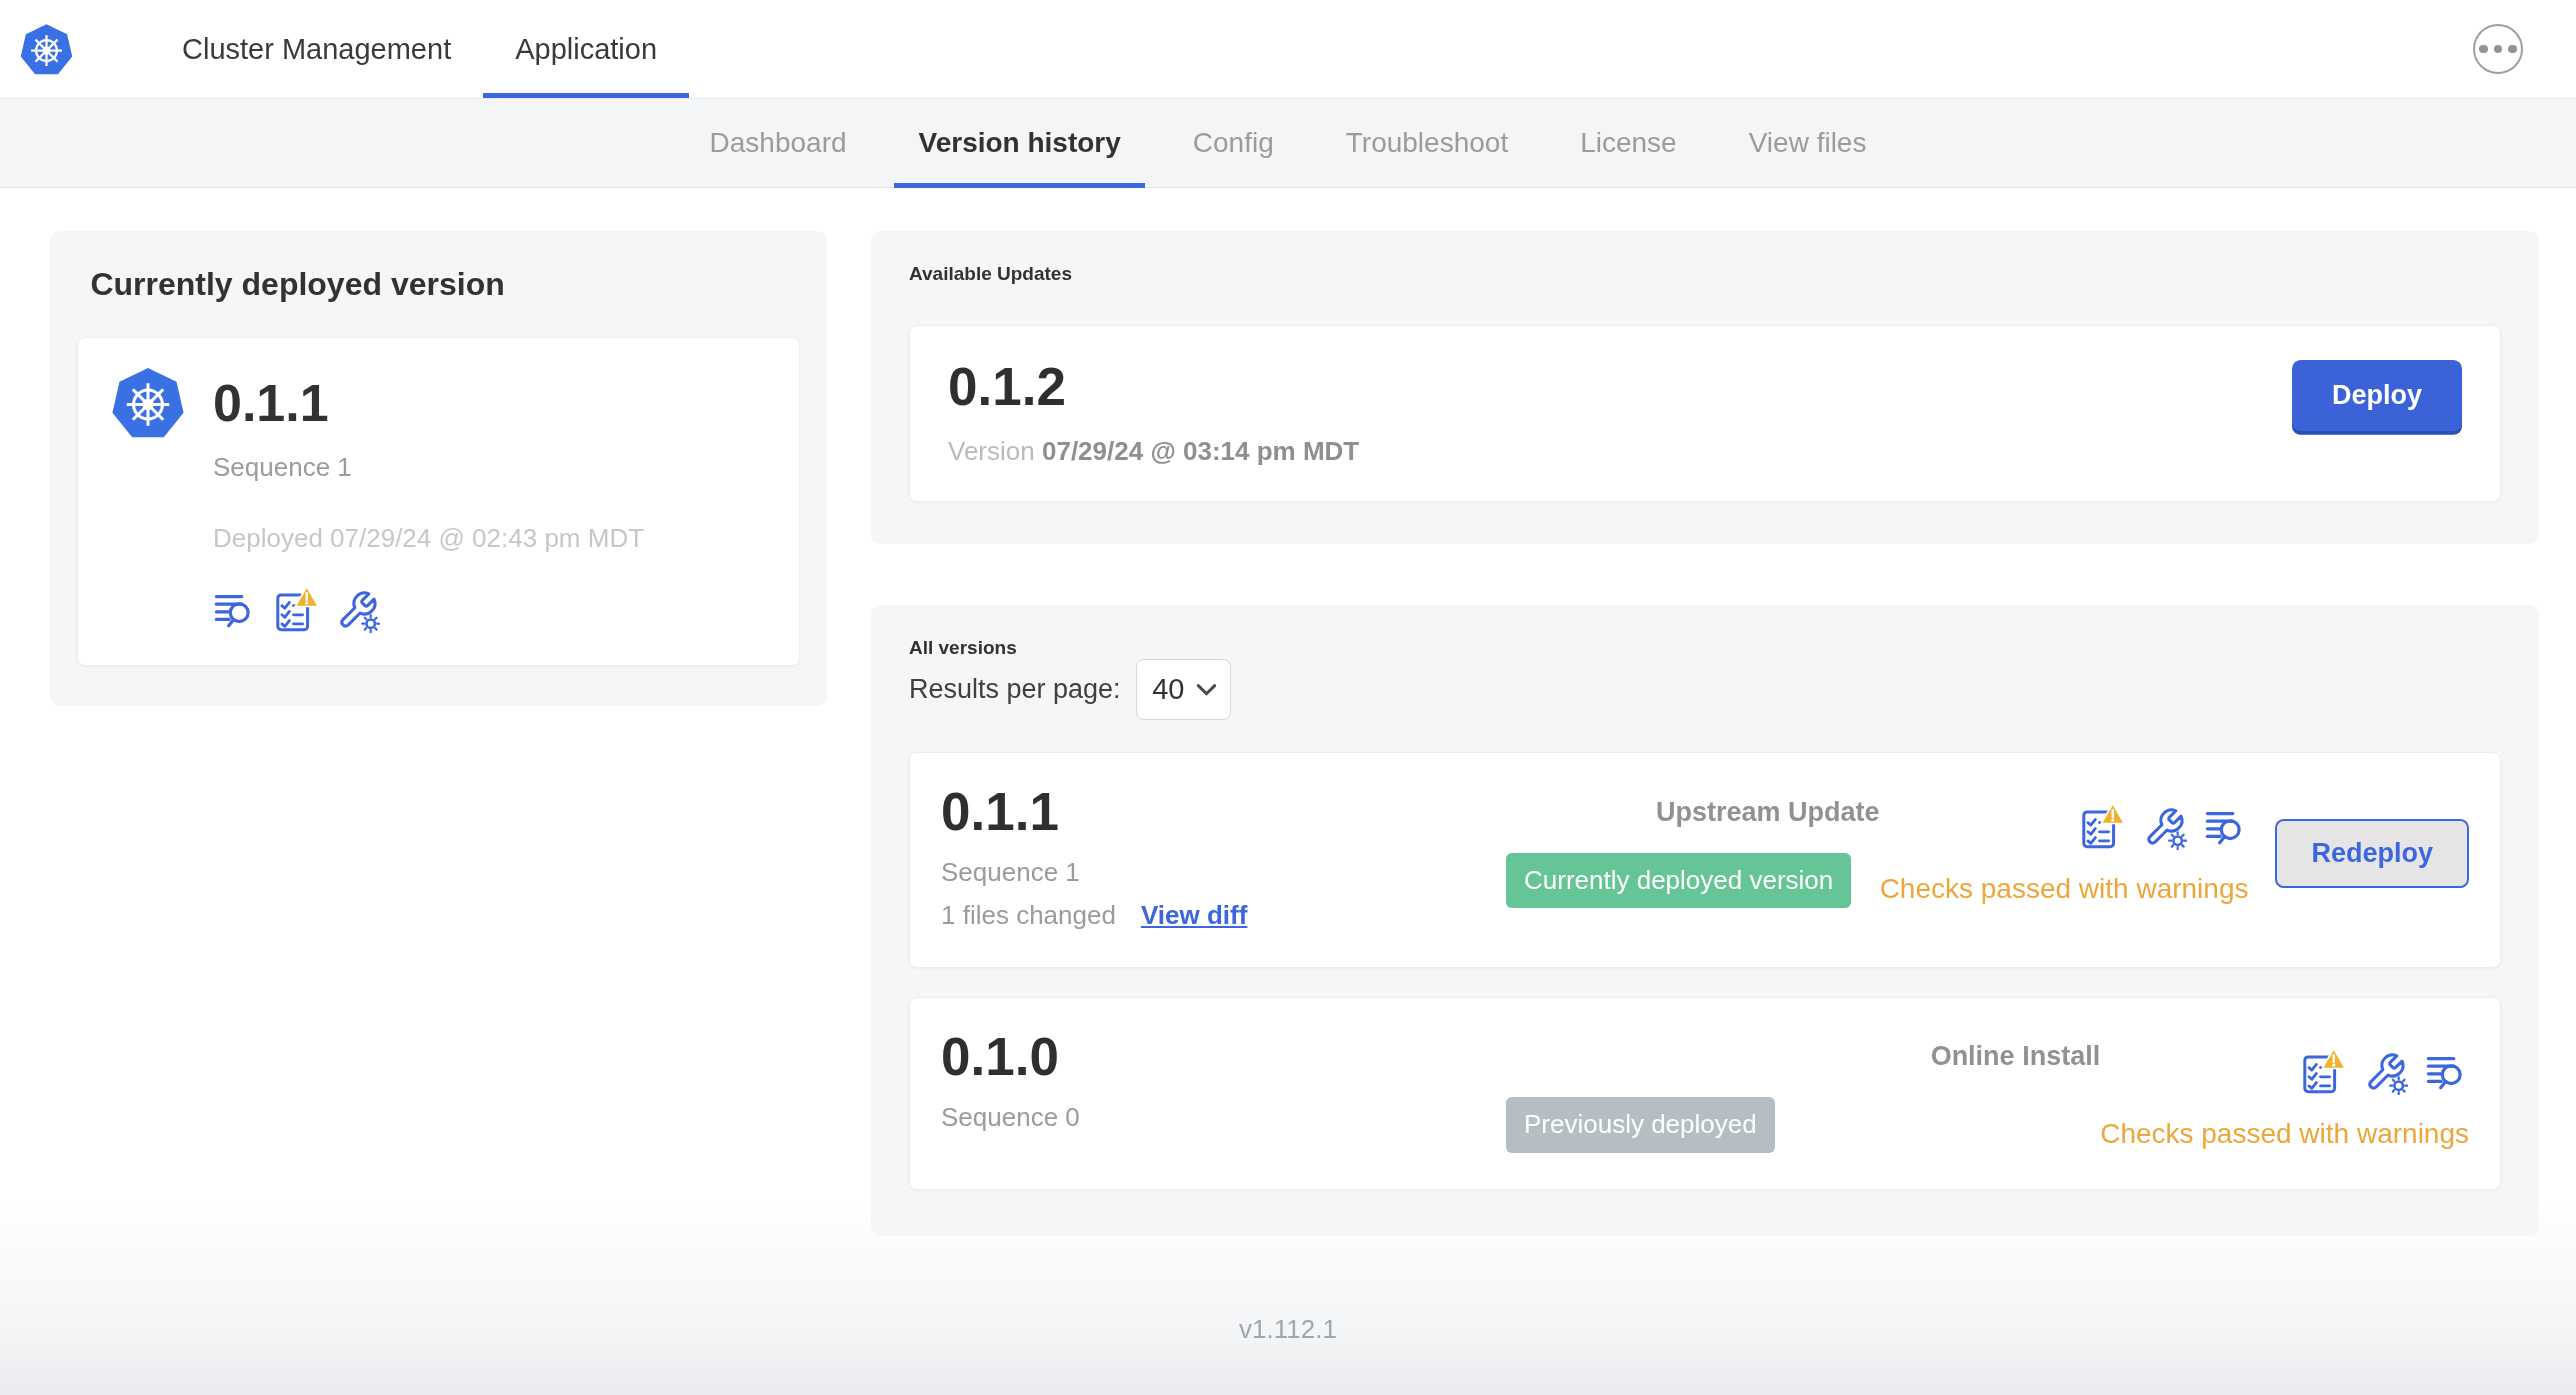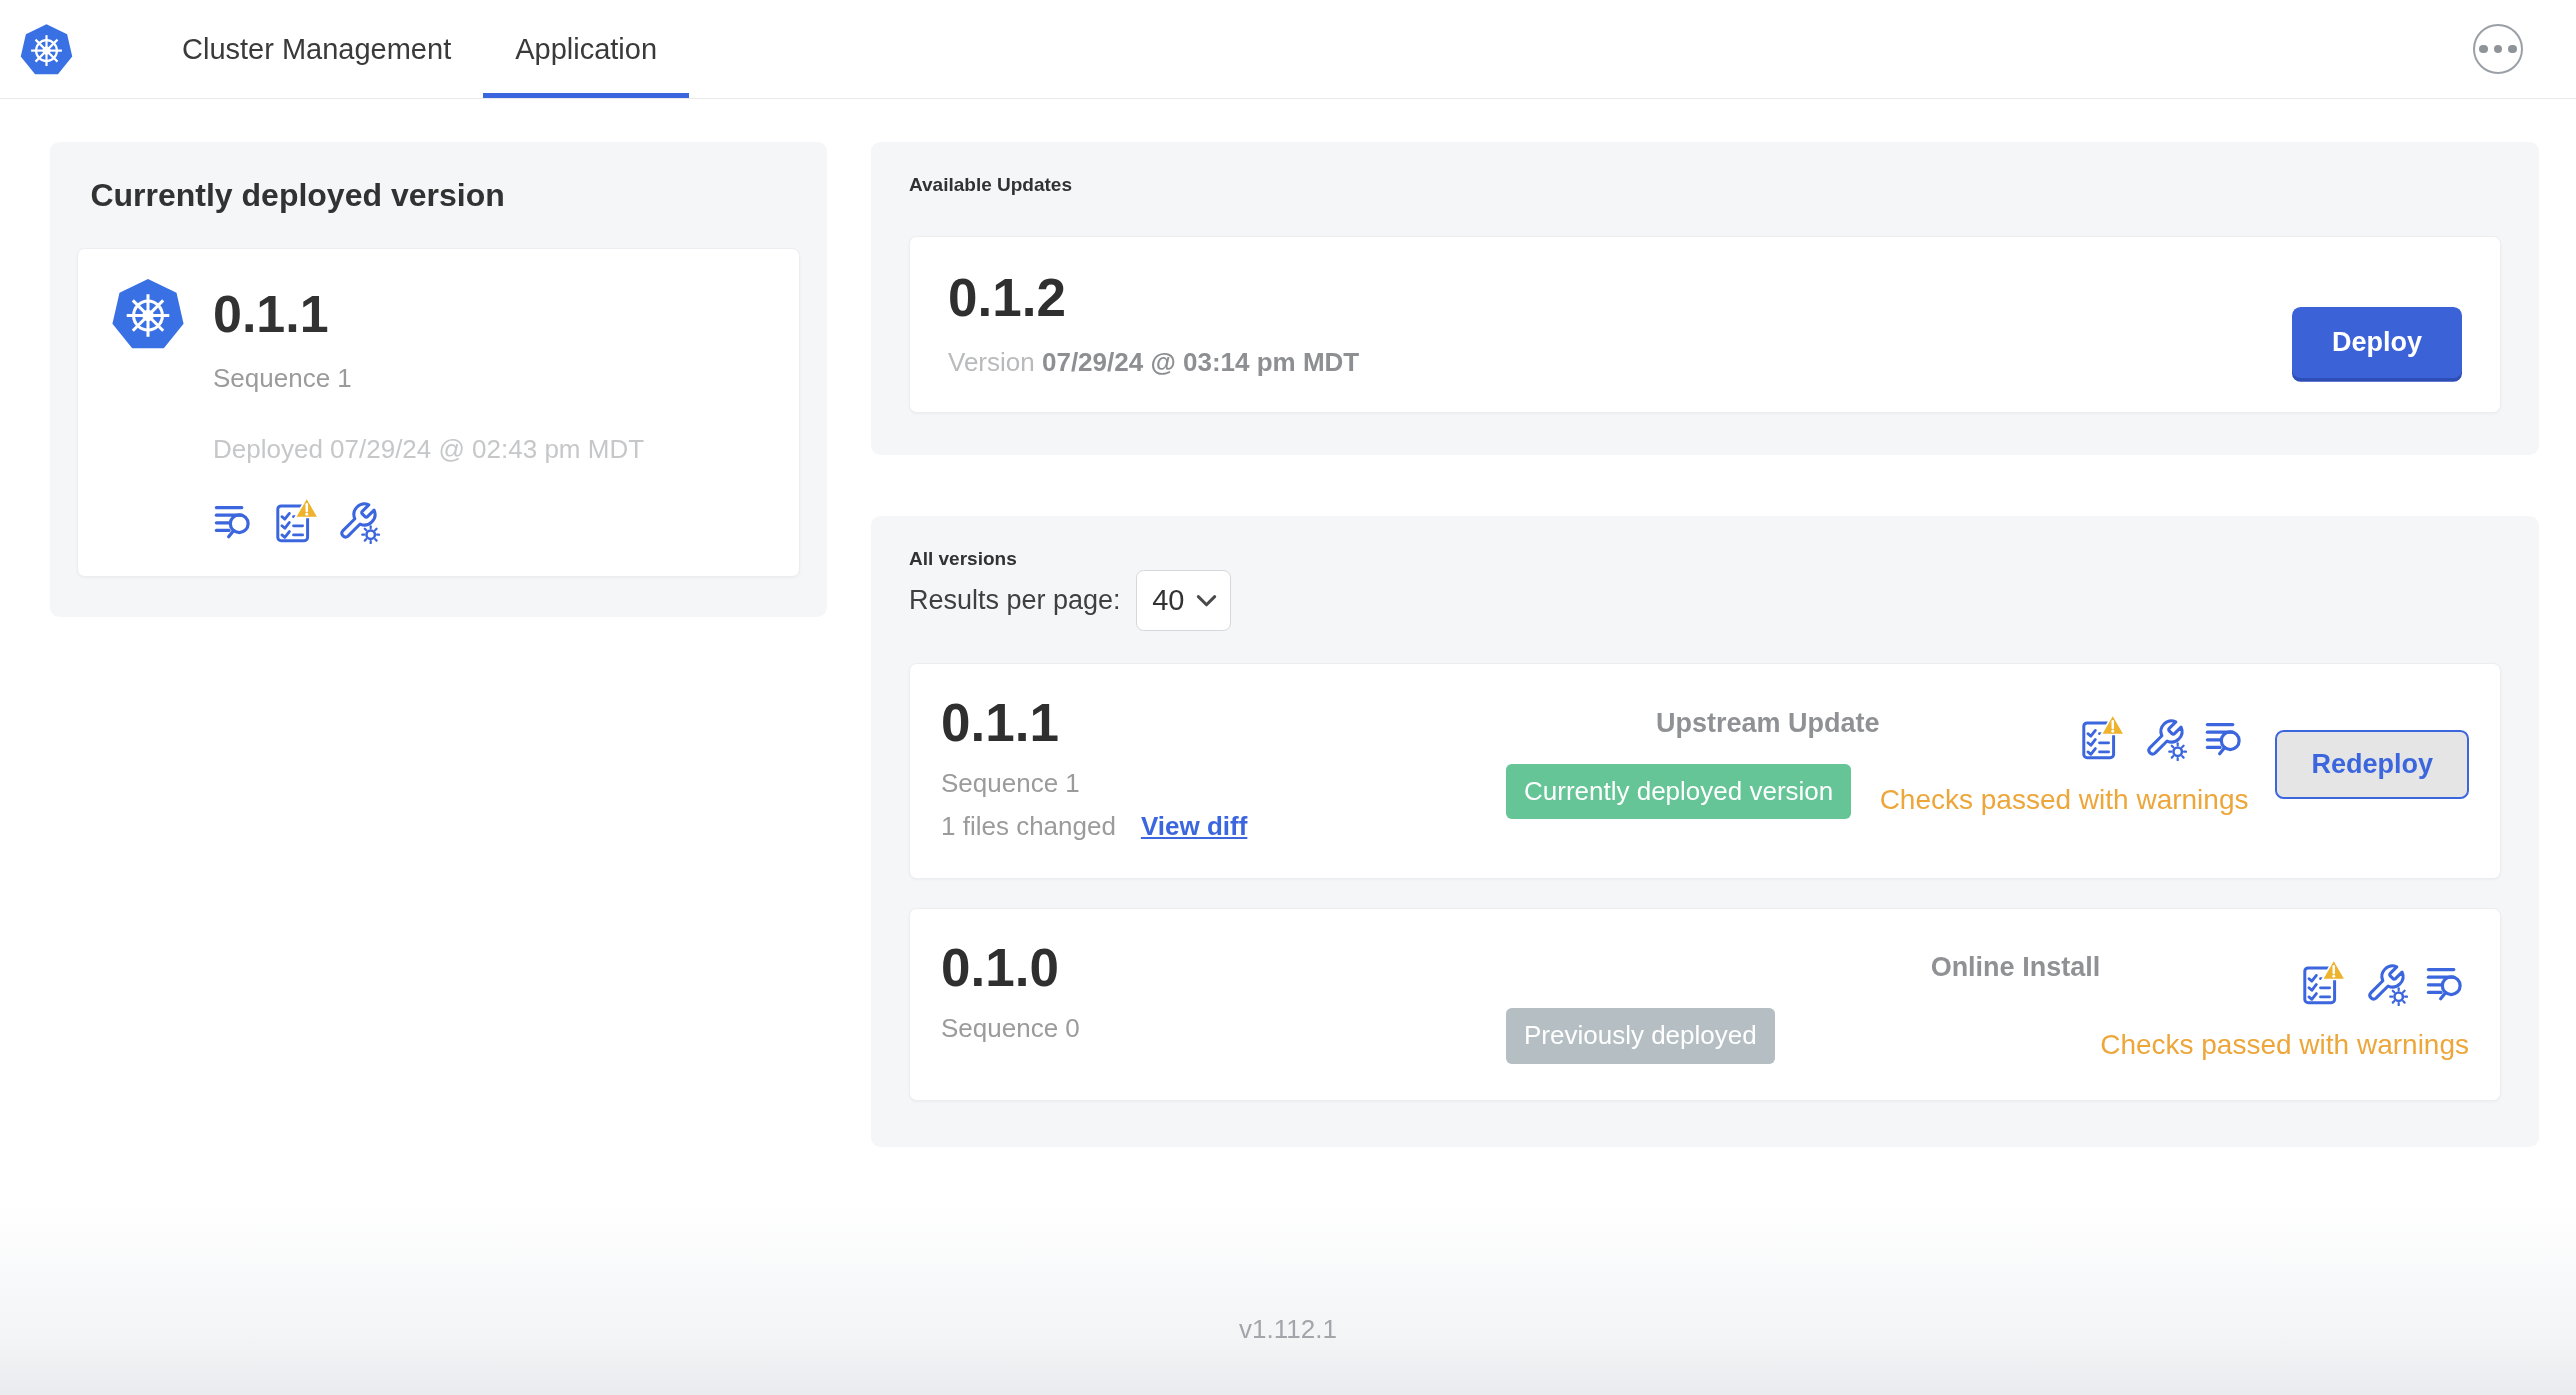--- a/index.html
+++ b/index.html
@@ -47,21 +47,21 @@
   .cdv-grid { display:grid; grid-template-columns:76px 1fr; column-gap:27px; align-items:center; }
   .cdv-version { font-size:52px; font-weight:bold; line-height:1; }
   .cdv-body { grid-column:2; }
   .cdv-seq { margin-top:9.5px; font-size:26px; color:#9b9b9b; }
   .cdv-deployed { margin-top:40px; font-size:26px; color:#c6c7c9; }
   .cdv-icons { margin-top:31px; display:flex; align-items:flex-end; gap:15.3px; }
 
   
   .right-col { flex:1 1 auto; min-width:0; }
   .au-card { padding:32px 38px 42px; margin-bottom:61px; }
-  .au-inner { margin-top:40px; padding:34px 38px; display:flex; align-items:flex-end; }
+  .au-inner { margin-top:40px; padding:34px 38px; display:flex; align-items:flex-start; }
   .big-version { font-size:53px; font-weight:bold; line-height:1; color:#2f2f2f; }
   .au-released { margin-top:23px; font-size:26px; color:#b9babc; }
   .au-released b { color:#8d8f92; }
   .deploy-btn { margin-left:auto; background:#3b62d6; color:#fff; border:none; border-radius:8.6px;
     font-family:inherit; font-size:27px; font-weight:bold; padding:20px 40px; cursor:pointer;
     box-shadow:0 3.8px 0 #2d4eb6; }
 
   .av-card { padding:32px 38px 46px; }
   .av-header { display:flex; align-items:flex-start; justify-content:space-between;flex-direction:column; }
   .rpp { display:flex; align-items:center; gap:15.3px; }
@@ -118,20 +118,28 @@
       <div class="top-tab">Cluster Management</div>
       <div class="top-tab active">Application</div>
     </nav>
     <button class="ellipsis-btn">
       <span class="dot"></span>
       <span class="dot"></span>
       <span class="dot"></span>
     </button>
   </header>
 
+  <nav class="subnav">
+    <div class="subnav-tab">Dashboard</div>
+    <div class="subnav-tab active">Version history</div>
+    <div class="subnav-tab">Config</div>
+    <div class="subnav-tab">Troubleshoot</div>
+    <div class="subnav-tab">License</div>
+    <div class="subnav-tab">View files</div>
+  </nav>
 
   <main>
 
     <section class="left-col">
       <div class="card cdv-card">
         <h2 class="cdv-title">Currently deployed version</h2>
         <div class="white-card cdv-inner">
           <div class="cdv-grid">
             <span class="icon" style="width:76px;height:80px">
                 <svg viewBox="0 0 100 100" width="100%" height="100%">

